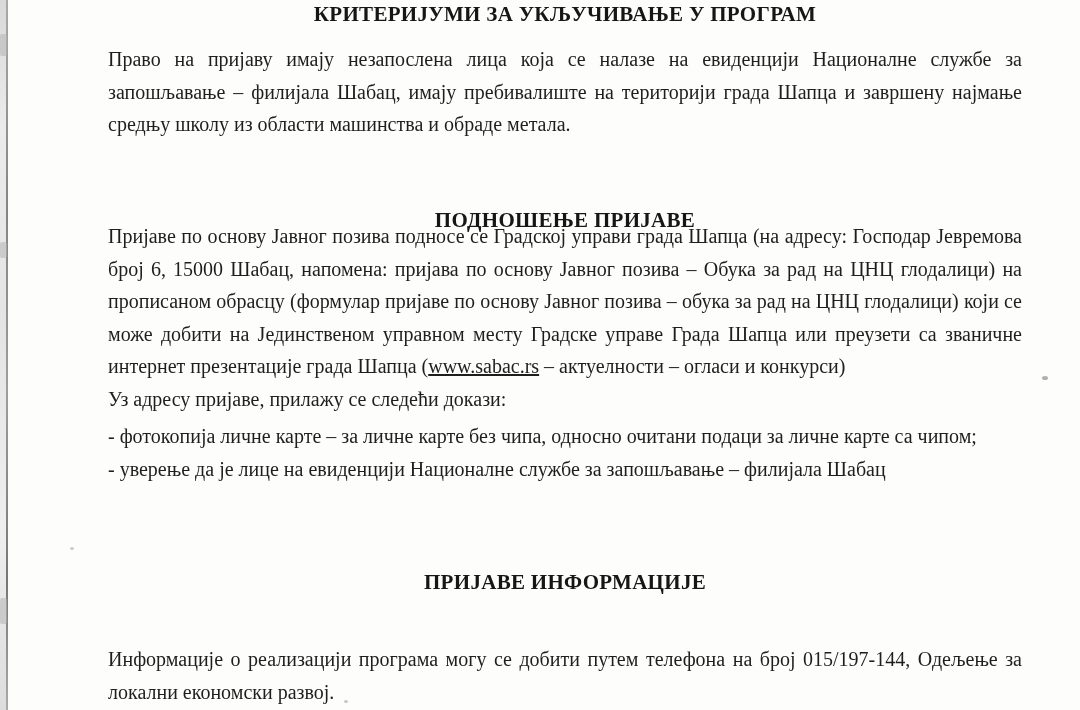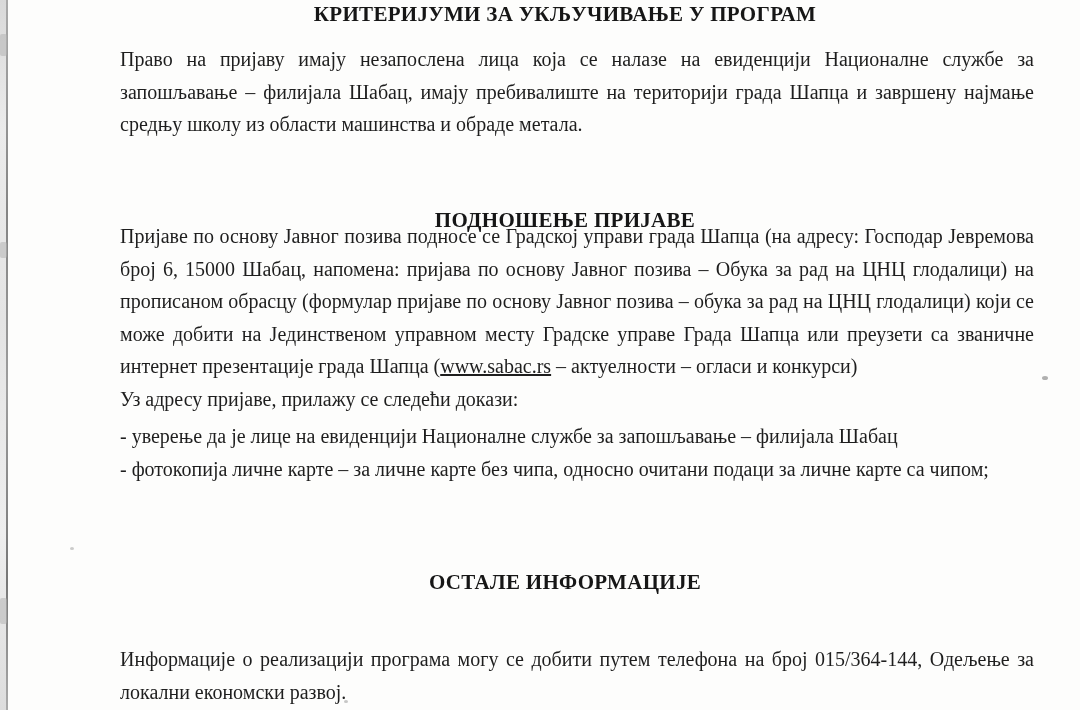--- a/index.html
+++ b/index.html
@@ -53,21 +53,21 @@
     margin: 0;
     font-size: 21px; font-weight: bold;
     line-height: 24px;
     text-align: center;
     letter-spacing: 0.3px;
     color: #161616;
   }
   .h-top   { top: 2px; }
   .h-mid   { top: 168px; margin-top: 40px; }
   .h-low   { top: 570px; }
-  .block { position: absolute; left: 12px; width: 914px; margin: 0; }
+  .block { position: absolute; left: 0; width: 914px; margin: 0; }
   .b-eligibility { top: 43px; }
   .b-submission  { top: 220px; }
   .b-intro       { top: 383px; }
   .b-proofs      { top: 420px; }
   .b-contact     { top: 643px; }
   .para { margin: 0; }
   .link {
     color: inherit;
     text-decoration: underline;
     cursor: pointer;
@@ -93,22 +93,22 @@
 
     <p class="block para b-eligibility">Право на пријаву имају незапослена лица која се налазе на евиденцији Националне службе за запошљавање – филијала Шабац, имају пребивалиште на територији града Шапца и завршену најмање средњу школу из области машинства и обраде метала.</p>
 
     <h2 class="heading h-mid">ПОДНОШЕЊЕ ПРИЈАВЕ</h2>
 
     <p class="block para b-submission"><span>Пријаве по основу Јавног позива подносе се Градској управи града Шапца (на адресу: Господар Јевремова број 6, 15000 Шабац, напомена: пријава по основу Јавног позива – Обука за рад на ЦНЦ глодалици) на прописаном обрасцу (формулар пријаве по основу Јавног позива – обука за рад на ЦНЦ глодалици) који се може добити на Јединственом управном месту Градске управе Града Шапца или преузети са званичне интернет презентације града Шапца (</span><a class="link">www.sabac.rs</a><span> – актуелности – огласи и конкурси)</span></p>
 
     <p class="block para b-intro">Уз адресу пријаве, прилажу се следећи докази:</p>
 
     <div class="block b-proofs">
+      <p class="para">- фотокопија личне карте – за личне карте без чипа, односно очитани подаци за личне карте са чипом;</p>
       <p class="para">- уверење да је лице на евиденцији Националне службе за запошљавање – филијала Шабац</p>
-      <p class="para">- фотокопија личне карте – за личне карте без чипа, односно очитани подаци за личне карте са чипом;</p>
     </div>
 
-    <h2 class="heading h-low">ОСТАЛЕ ИНФОРМАЦИЈЕ</h2>
+    <h2 class="heading h-low">ПРИЈАВЕ ИНФОРМАЦИЈЕ</h2>
 
-    <p class="block para b-contact">Информације о реализацији програма могу се добити путем телефона на број 015/364-144, Одељење за локални економски развој.</p>
+    <p class="block para b-contact">Информације о реализацији програма могу се добити путем телефона на број 015/197-144, Одељење за локални економски развој.</p>
 
   </div>
 </div>
 
 </body></html>

